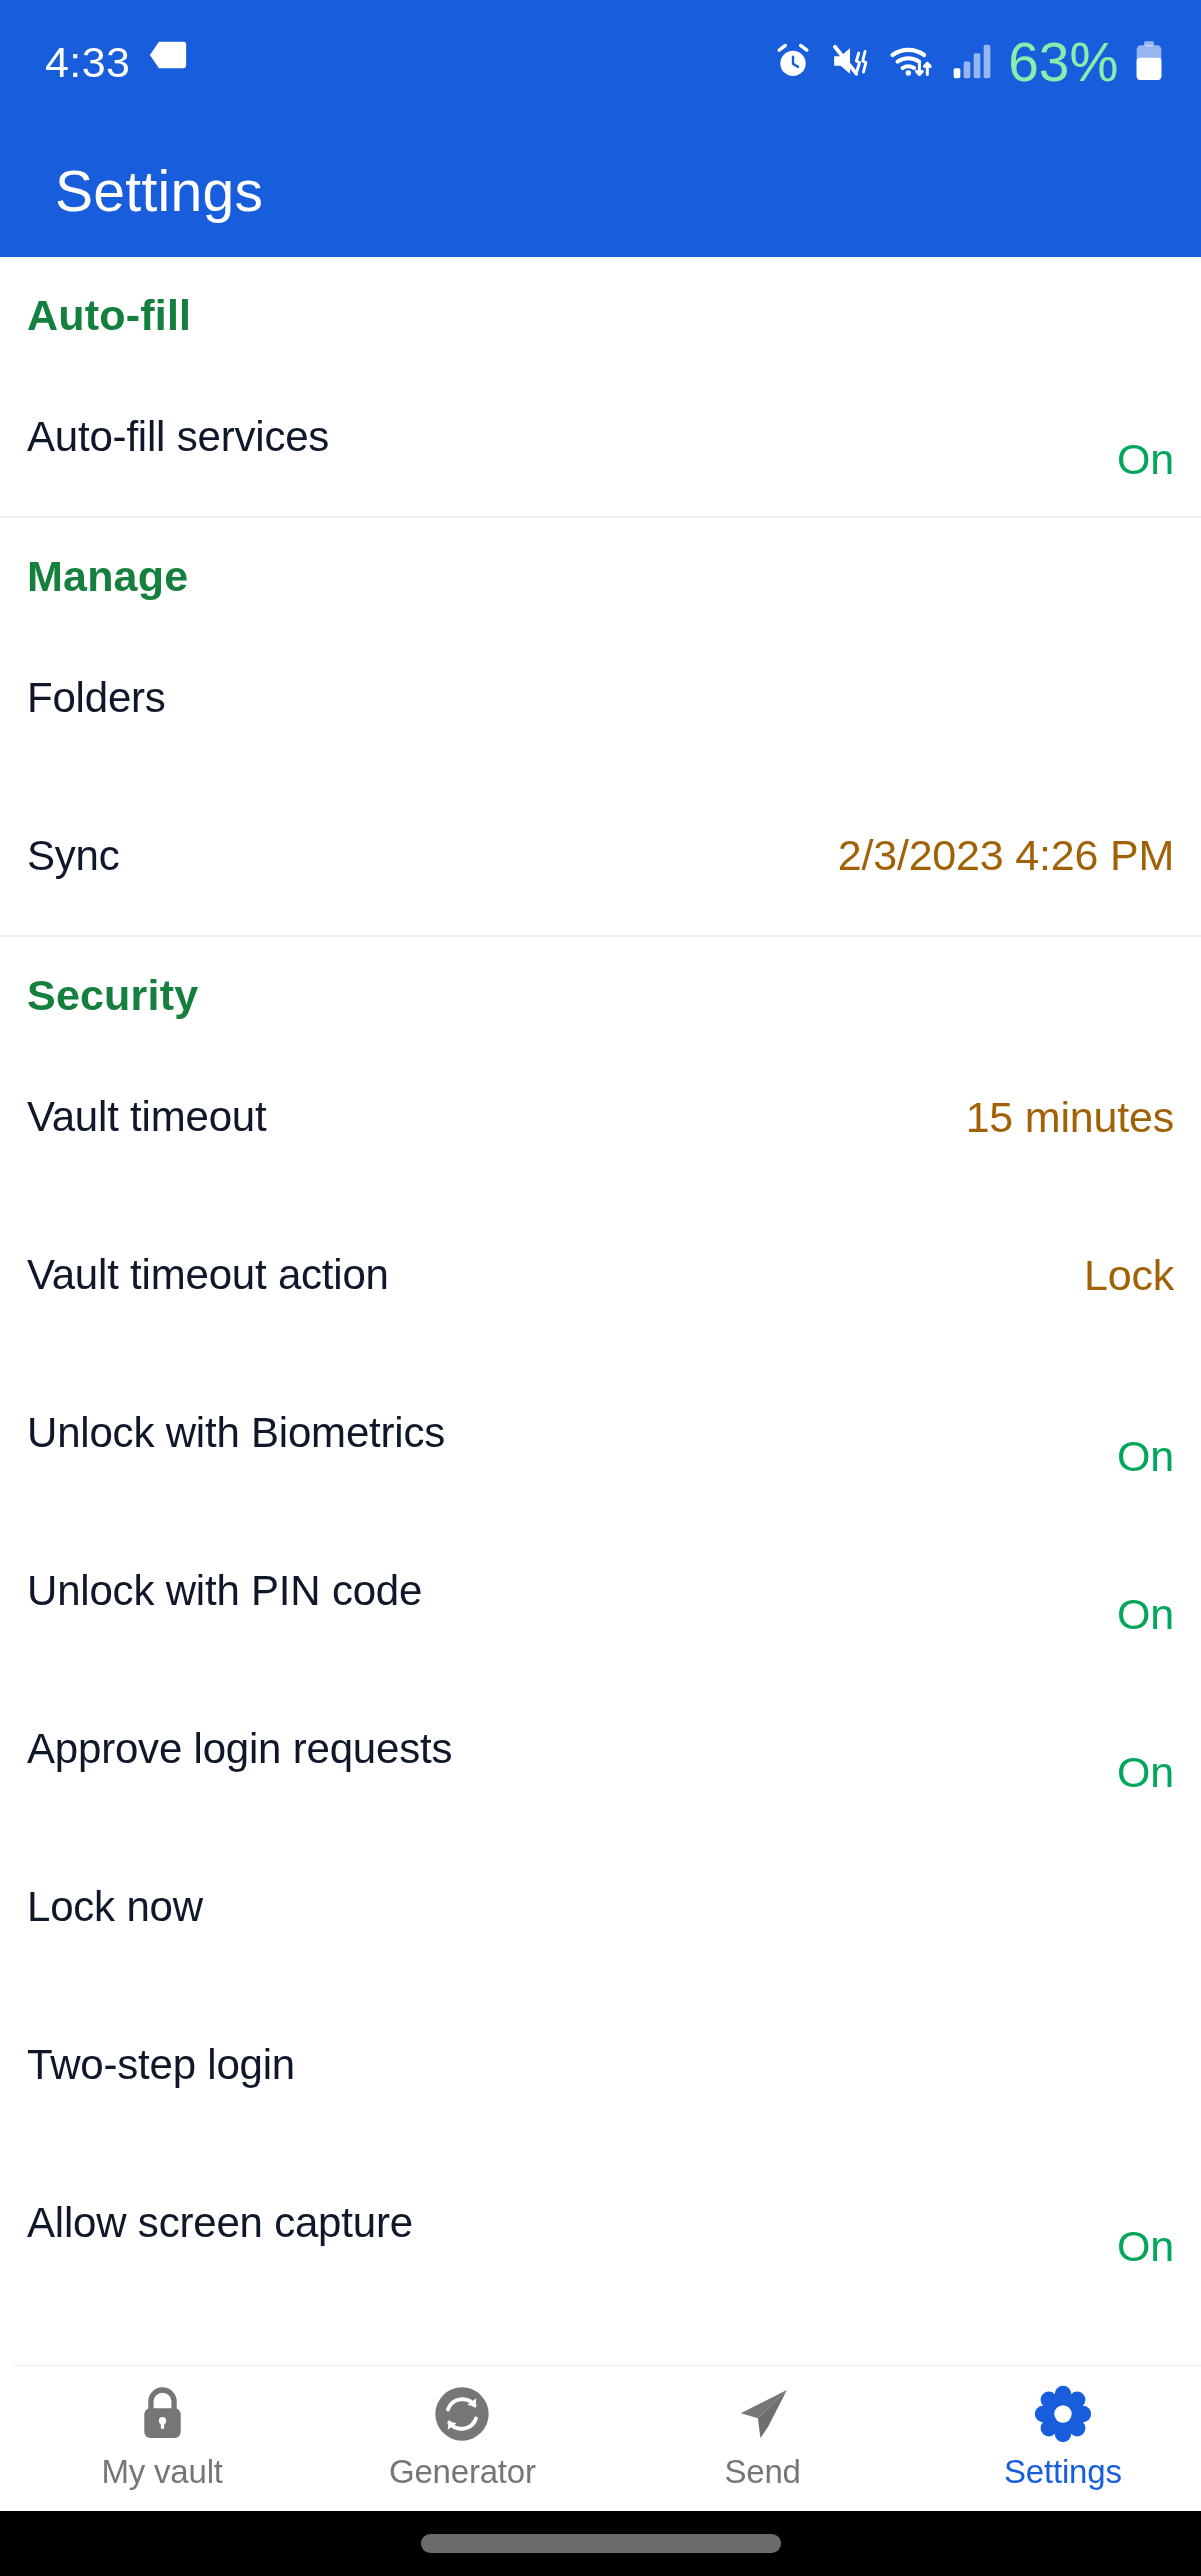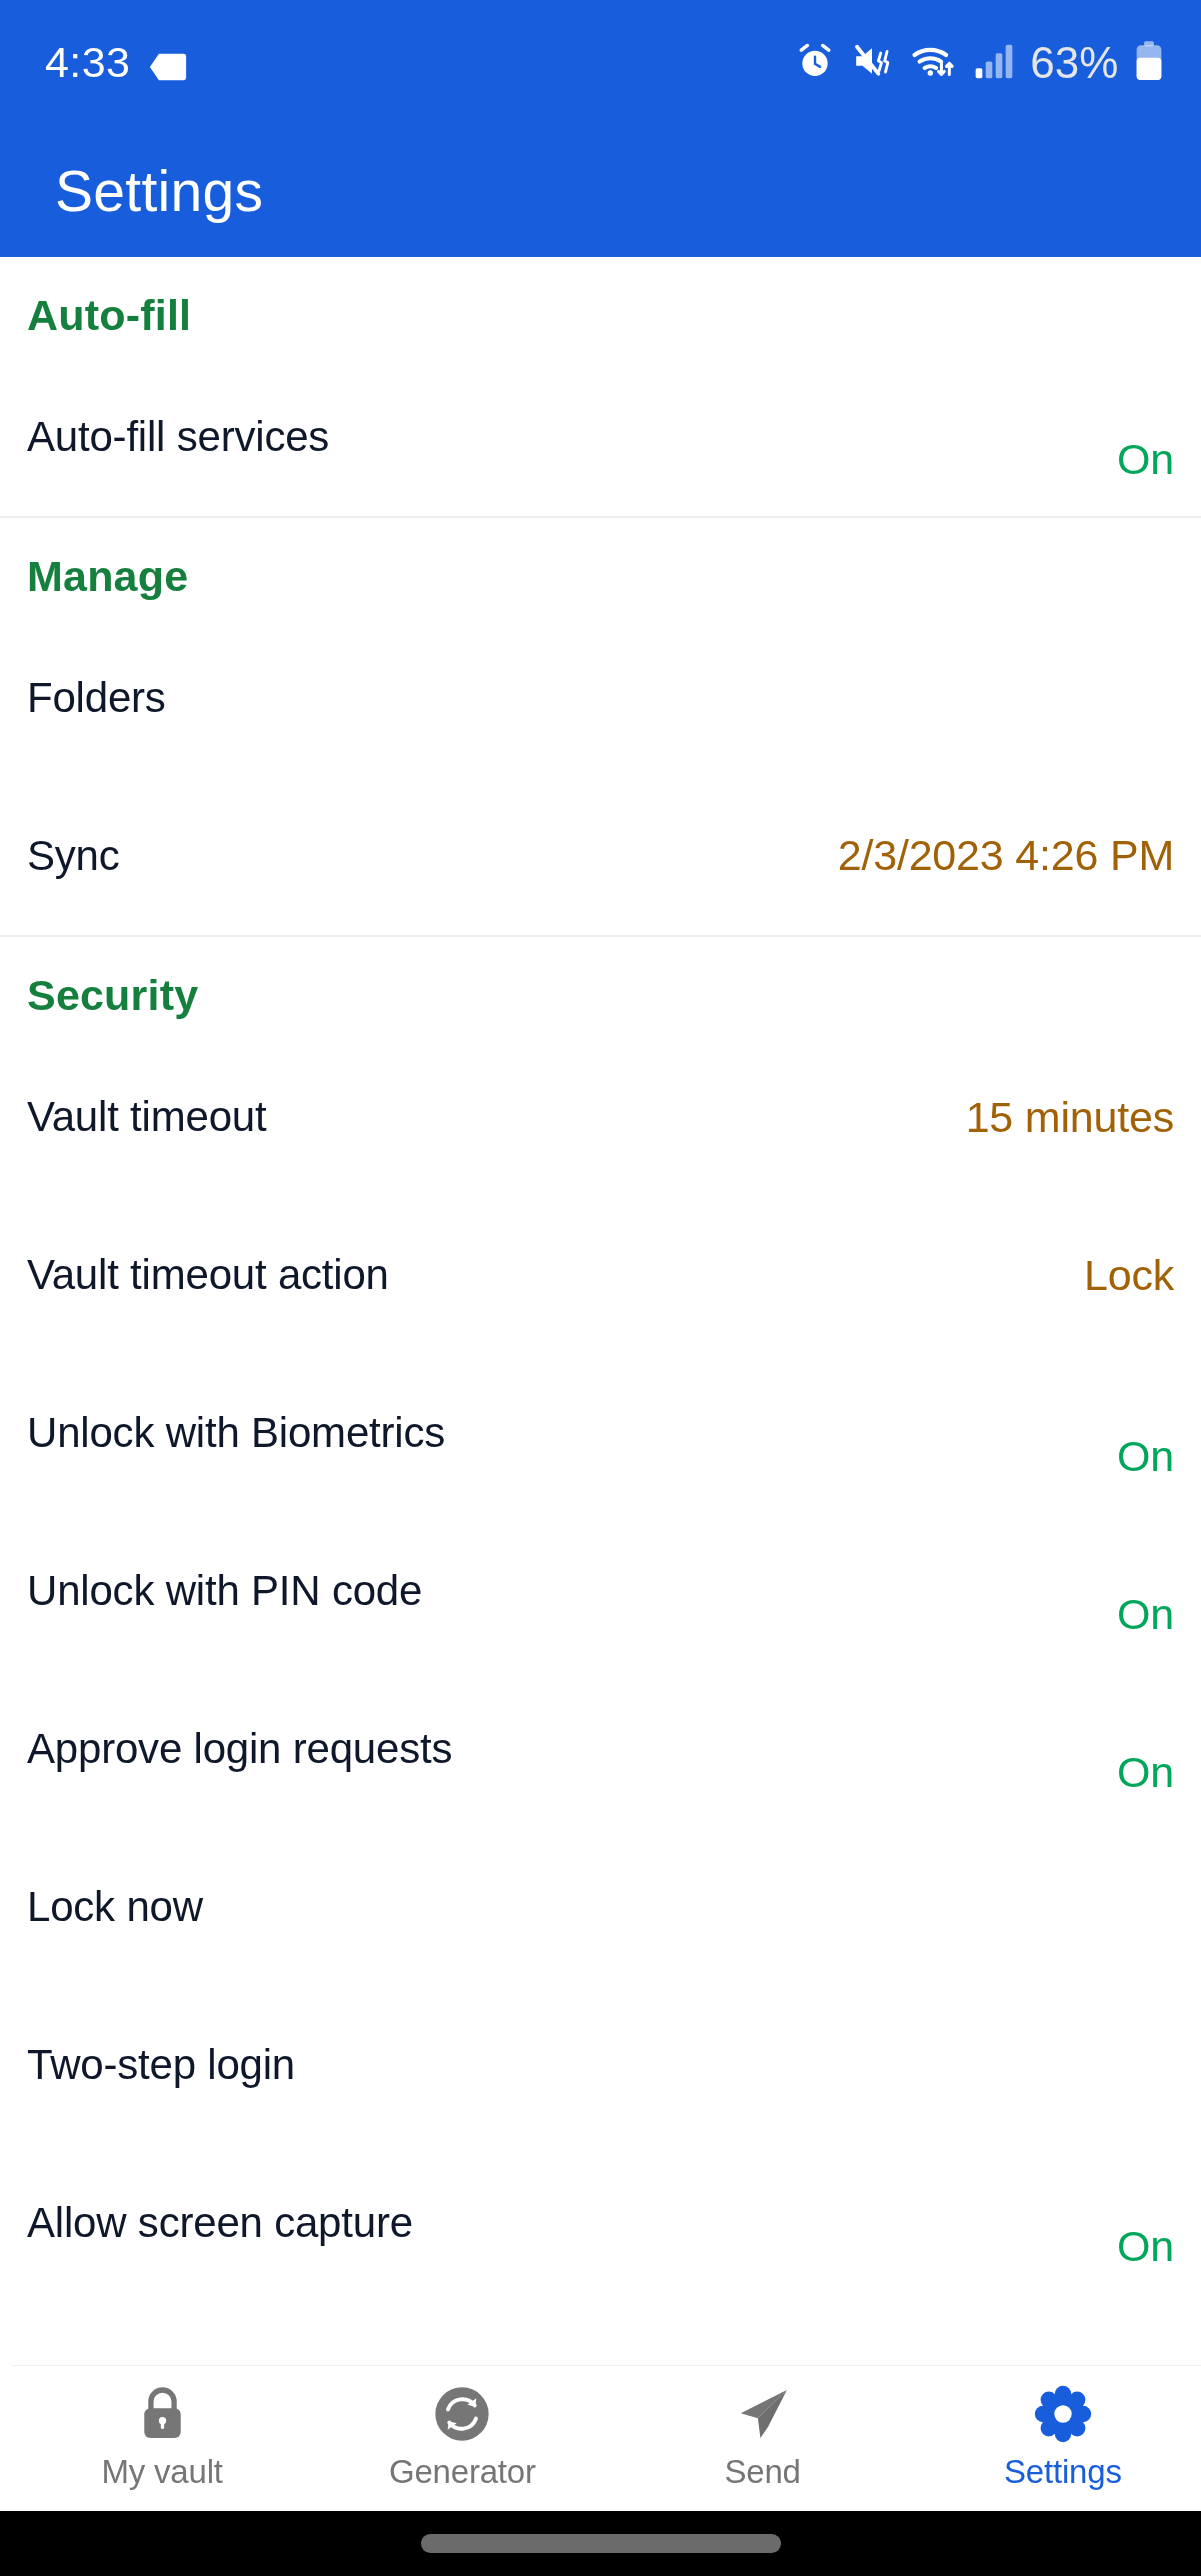--- a/index.html
+++ b/index.html
@@ -11,24 +11,24 @@
     -webkit-font-smoothing:antialiased;
   }
   #screen { position:relative; width:1201px; height:2576px; overflow:hidden; background:#fff; }
 
   
   .statusbar{
     position:absolute; left:0; top:0; width:1201px; height:125px;
     background:#175DDC; display:flex; align-items:center;
     justify-content:space-between; padding:0 38px 0 45px;
   }
-  .sb-left{ display:flex; align-items:flex-end; gap:18.4px; }
+  .sb-left{ display:flex; align-items:flex-start; gap:18.4px; }
   .sb-time{ color:#fff; font-size:43px; letter-spacing:0.4px; line-height:1; }
   .sb-right{ display:flex; align-items:center; gap:16.7px; }
-  .sb-batterytext{ color:#e5e5e5; font-size:44px; line-height:1; letter-spacing:0px; }
+  .sb-batterytext{ color:#86efac; font-size:55px; line-height:1; letter-spacing:0px; }
   .ic{ display:block; }
 
   
   .appbar{
     position:absolute; left:0; top:125px; width:1201px; height:132px;
     background:#175DDC; display:flex; align-items:center; padding-left:55px;
   }
   .appbar-title{ color:#fff; font-size:57px; line-height:1; letter-spacing:0.3px; }
 
   

